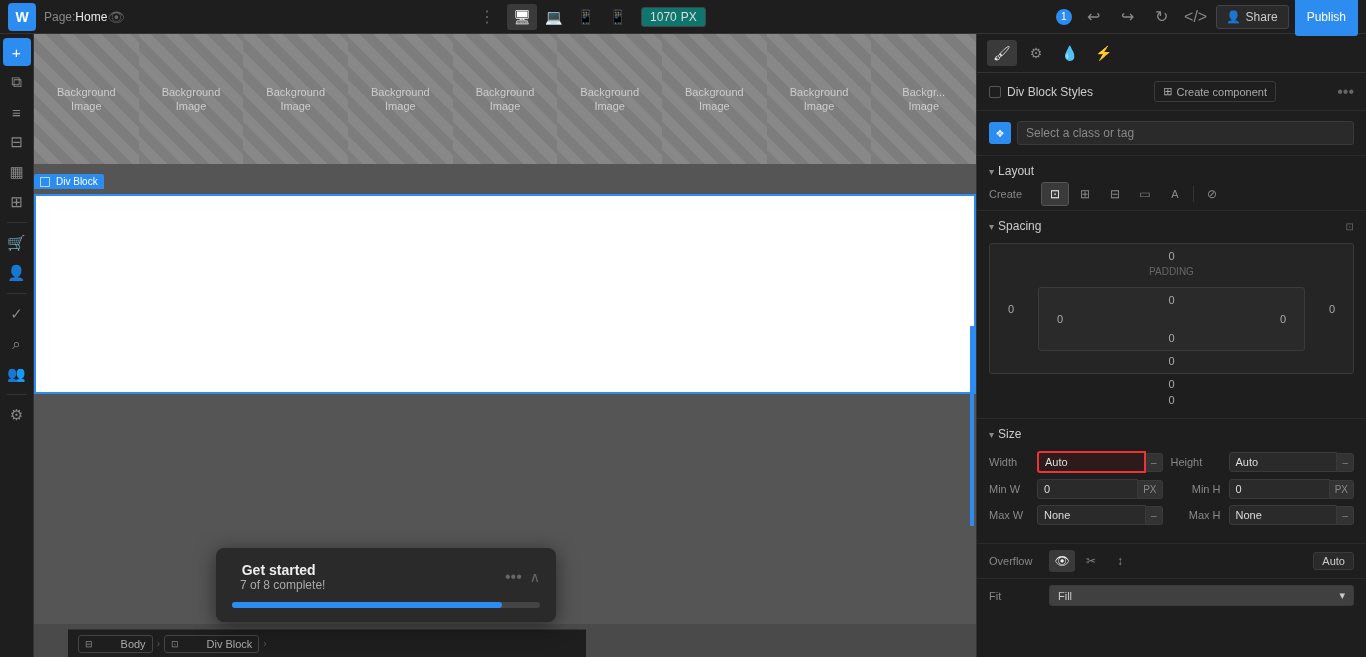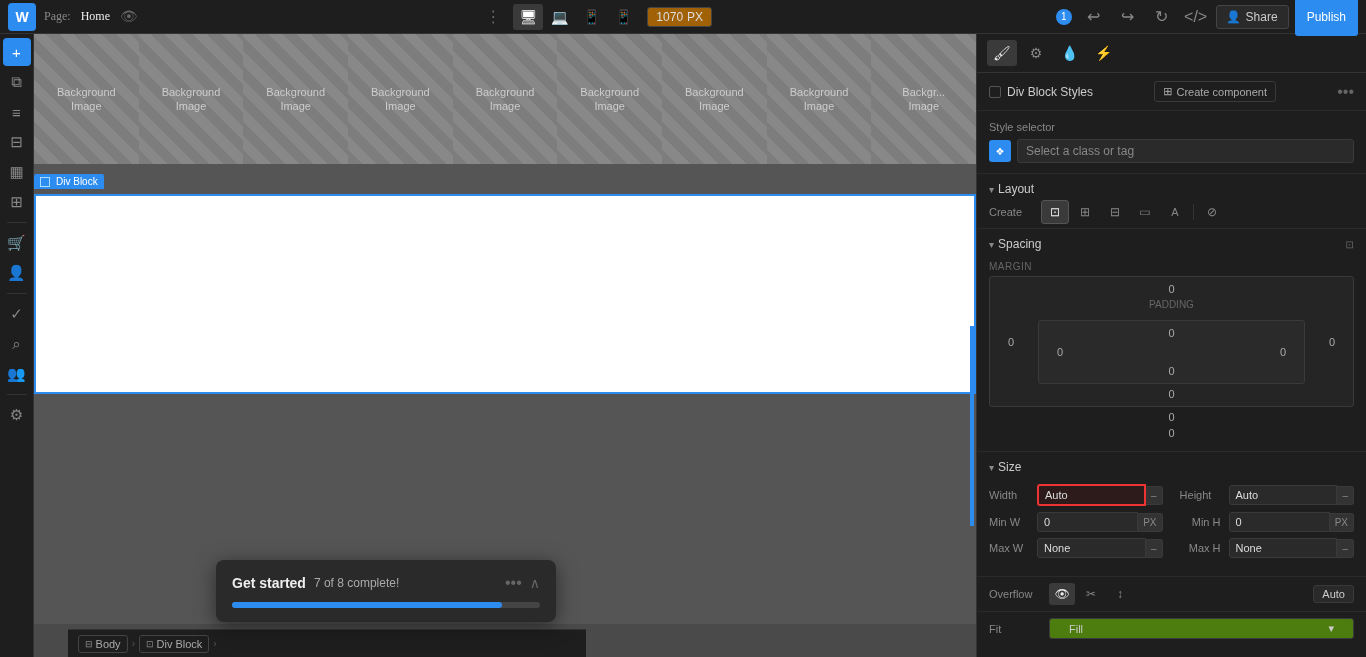--- a/index.html
+++ b/index.html
@@ -4,30 +4,30 @@
   <style>
     * { box-sizing: border-box; margin: 0; padding: 0; }
     body { font-family: -apple-system, BlinkMacSystemFont, 'Segoe UI', sans-serif; background: #1a1a1a; color: #ccc; overflow: hidden; width: 1366px; height: 657px; }
 
     
     #topbar {
       display: flex; align-items: center; height: 34px; background: #1e1e1e;
       border-bottom: 1px solid #333; padding: 0 8px; gap: 8px; position: relative; z-index: 100;
     }
     .tb-logo { width: 28px; height: 28px; background: #2d8cf0; border-radius: 4px; display: flex; align-items: center; justify-content: center; color: white; font-weight: bold; font-size: 14px; flex-shrink: 0; }
-    .tb-page { display: flex; align-items: center; gap: 10px; font-size: 12px; color: #aaa; font-family: Liberation Serif, serif; }
+    .tb-page { display: flex; align-items: center; gap: 0; font-size: 12px; color: #aaa; }
     .tb-page-label { color: #888; }
     .tb-page-name { color: #eee; font-weight: 500; }
     .tb-eye { color: #666; font-size: 14px; }
     .tb-spacer { flex: 1; }
     .tb-dots { color: #666; font-size: 16px; cursor: pointer; padding: 4px; }
     .tb-device-group { display: flex; align-items: center; gap: 2px; }
     .tb-device-btn { width: 30px; height: 26px; display: flex; align-items: center; justify-content: center; border-radius: 3px; cursor: pointer; color: #aaa; font-size: 14px; }
     .tb-device-btn.active { background: #3a3a3a; color: white; }
-    .tb-px-display { background: #a16207; border: 1px solid #444; border-radius: 3px; padding: 2px 8px; font-size: 12px; color: #ddd; display: flex; align-items: center; gap: 4px; }
+    .tb-px-display { background: #0f766e; border: 1px solid #444; border-radius: 3px; padding: 2px 8px; font-size: 12px; color: #ddd; display: flex; align-items: center; gap: 4px; }
     .tb-badge { background: #2d8cf0; color: white; border-radius: 50%; width: 16px; height: 16px; font-size: 10px; display: flex; align-items: center; justify-content: center; }
     .tb-actions { display: flex; align-items: center; gap: 6px; }
     .tb-icon-btn { width: 28px; height: 28px; display: flex; align-items: center; justify-content: center; color: #888; cursor: pointer; border-radius: 3px; }
     .tb-share-btn { display: flex; align-items: center; gap: 4px; padding: 4px 10px; background: #2a2a2a; border: 1px solid #444; border-radius: 3px; font-size: 12px; color: #ccc; cursor: pointer; }
     .tb-publish-btn { padding: 12px 12px; background: #2d8cf0; border-radius: 3px; font-size: 12px; color: white; cursor: pointer; font-weight: 500; }
 
     
     #main { display: flex; height: calc(657px - 34px); }
 
     
@@ -108,34 +108,34 @@
     #bottom-bar {
       position: absolute; bottom: 0; left: 34px; right: 390px;
       height: 28px; background: #1e1e1e; border-top: 1px solid #333;
       display: flex; align-items: center; padding: 0 10px; gap: 4px; font-size: 11px; z-index: 50;
     }
     .breadcrumb-item {
       display: flex; align-items: center; gap: 3px; padding: 2px 6px;
       border: 1px solid #444; border-radius: 3px; cursor: pointer; color: #aaa;
     }
     .breadcrumb-item .bb-icon { color: #888; font-size: 9px; }
-    .breadcrumb-item .bb-label { font-size: 11px; }
+    .breadcrumb-item .bb-label { font-size: 11px; margin-left: 25px; }
     .breadcrumb-arrow { color: #555; font-size: 10px; }
 
     
     #get-started-popup {
       position: absolute; bottom: 35px; right: 420px;
       width: 340px; background: #2a2a2a; border-radius: 8px;
       padding: 14px 16px; z-index: 200;
       box-shadow: 0 4px 20px rgba(0,0,0,0.5);
     }
     .gs-header { display: flex; align-items: center; justify-content: space-between; margin-bottom: 10px; }
     .gs-title { font-size: 14px; font-weight: 600; color: #eee; }
     .gs-progress-text { font-size: 12px; color: #aaa; margin-left: 8px; }
-    .gs-header-left { display: flex; align-items: center; }
+    .gs-header-left { display: flex; align-items: center; flex-direction: column; }
     .gs-actions { display: flex; align-items: center; gap: 8px; }
     .gs-dots { color: #666; font-size: 16px; cursor: pointer; }
     .gs-close { color: #666; font-size: 14px; cursor: pointer; }
     .gs-progress-bar-bg { width: 100%; height: 6px; background: #444; border-radius: 3px; }
     .gs-progress-bar-fill { height: 6px; background: #2d8cf0; border-radius: 3px; }
 
     
     #right-panel {
       width: 390px; background: #1e1e1e; border-left: 1px solid #333;
       display: flex; flex-direction: column; overflow-y: auto; flex-shrink: 0;
@@ -226,21 +226,21 @@
     .overflow-btns { display: flex; gap: 3px; }
     .overflow-btn { width: 26px; height: 22px; display: flex; align-items: center; justify-content: center; border-radius: 3px; cursor: pointer; color: #888; font-size: 12px; }
     .overflow-btn.active { background: #3a3a3a; color: #eee; }
     .overflow-spacer { flex: 1; }
     .overflow-auto-btn { background: #2a2a2a; border: 1px solid #3a3a3a; border-radius: 3px; padding: 2px 8px; font-size: 11px; color: #ccc; cursor: pointer; }
 
     
     #fit-section { padding: 6px 12px; }
     .fit-row { display: flex; align-items: center; }
     .fit-label { font-size: 11px; color: #888; width: 60px; }
-    .fit-select { flex: 1; background: #4d7c0f; border: 1px solid #3a3a3a; border-radius: 3px; padding: 3px 19px; font-size: 11px; color: #ccc; cursor: pointer; display: flex; align-items: center; justify-content: space-between; }
+    .fit-select { flex: 1; background: #404040; border: 1px solid #3a3a3a; border-radius: 3px; padding: 3px 8px; font-size: 11px; color: #ccc; cursor: pointer; display: flex; align-items: center; justify-content: space-between; }
 
     
     .expand-icon { font-size: 10px; color: #666; cursor: pointer; }
   </style>
 </head>
 <body>
 
 <div id="topbar">
   <div class="tb-logo">W</div>
   <div class="tb-page">
@@ -394,21 +394,20 @@
         <span class="rp-comp-label">Div Block Styles</span>
       </div>
       <div class="rp-create-comp-btn">
         <span>⊞</span>
         <span>Create component</span>
       </div>
       <span class="rp-more">•••</span>
     </div>
 
     <div id="style-selector-section">
-      <div class="ss-label">Style selector</div>
       <div class="ss-input-row">
         <div class="ss-blue-icon">❖</div>
         <div class="ss-input">Select a class or tag</div>
       </div>
     </div>
 
     <div id="layout-section">
       <div class="section-header">
         <div class="section-header-left">
           <span class="section-chevron">▾</span>
@@ -433,21 +432,20 @@
       <div class="section-header">
         <div class="section-header-left">
           <span class="section-chevron">▾</span>
           <span class="section-title">Spacing</span>
         </div>
         <span class="expand-icon">⊡</span>
       </div>
       <div class="spacing-inner">
 
         <div style="position:relative;">
-          <div class="sp-margin-label">MARGIN</div>
           <div class="sp-margin-box">
             <div class="sp-margin-top">
               <span class="sp-val">0</span>
             </div>
             <div class="sp-margin-middle">
               <span class="sp-val">0</span>
 
               <div style="flex:1; margin: 0 4px;">
                 <div class="sp-padding-label">PADDING</div>
                 <div class="sp-padding-box">
@@ -491,21 +489,21 @@
       <div class="size-inner">
 
         <div class="size-row">
           <span class="size-label">Width</span>
           <div class="size-input-group">
             <div class="size-input highlighted" style="border-radius:3px 0 0 3px; border: 2px solid #e33; background:#2d1a1a; display:flex; align-items:center; padding: 3px 6px;">
               <span>Auto</span>
             </div>
             <div class="size-unit-btn">–</div>
           </div>
-          <span class="size-label" style="width:50px; text-align:center;">Height</span>
+          <span class="size-label" style="width:50px; text-align:left;">Height</span>
           <div class="size-input-group">
             <div class="size-input" style="display:flex; align-items:center; padding:3px 6px;">
               <span>Auto</span>
             </div>
             <div class="size-unit-btn">–</div>
           </div>
         </div>
 
         <div class="size-row">
           <span class="size-label">Min W</span>

